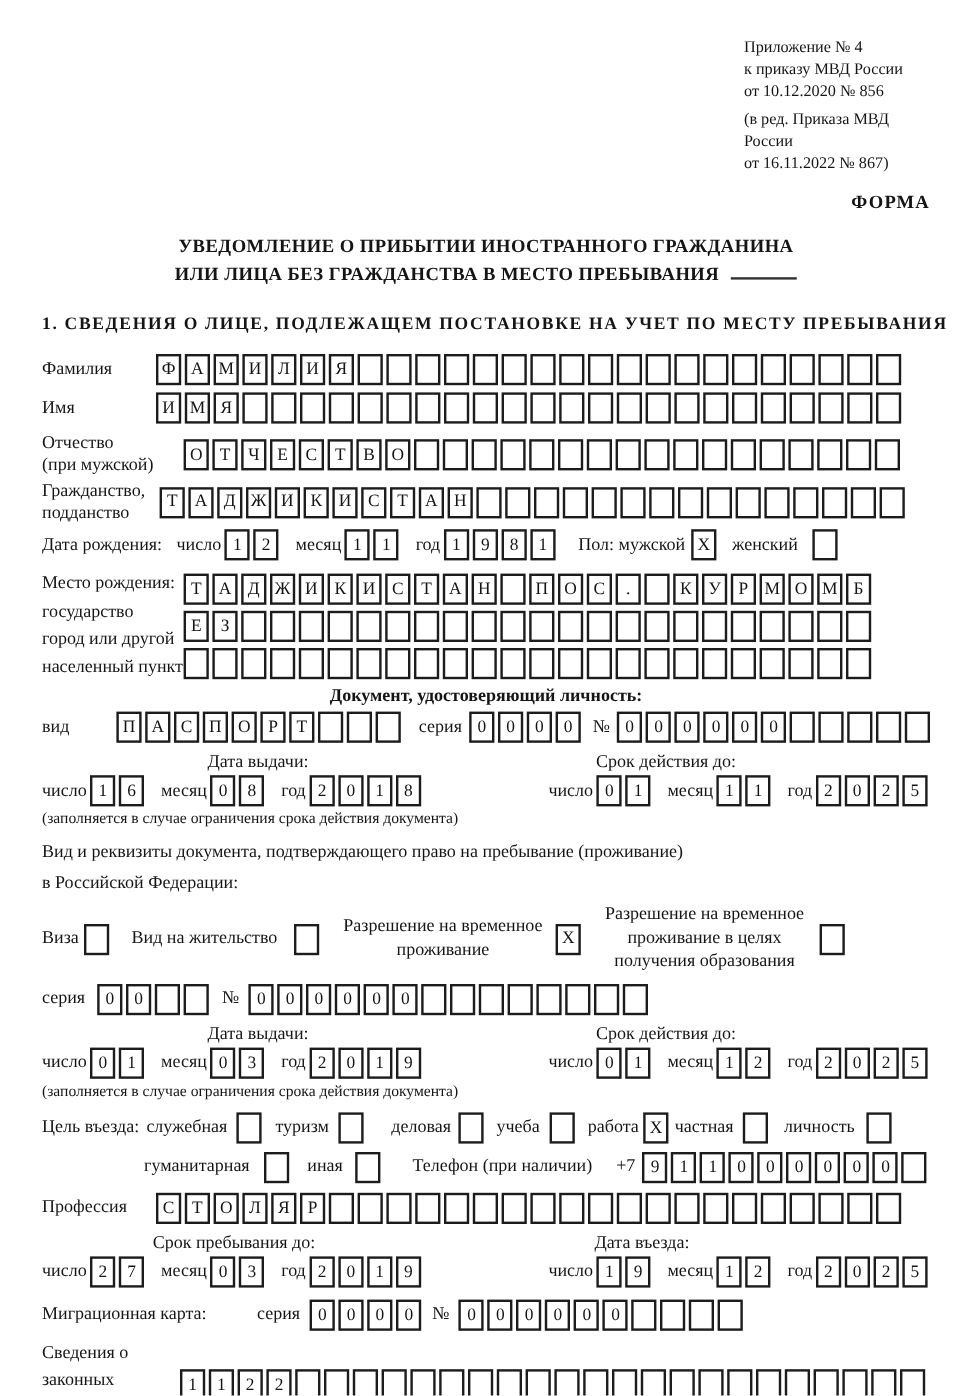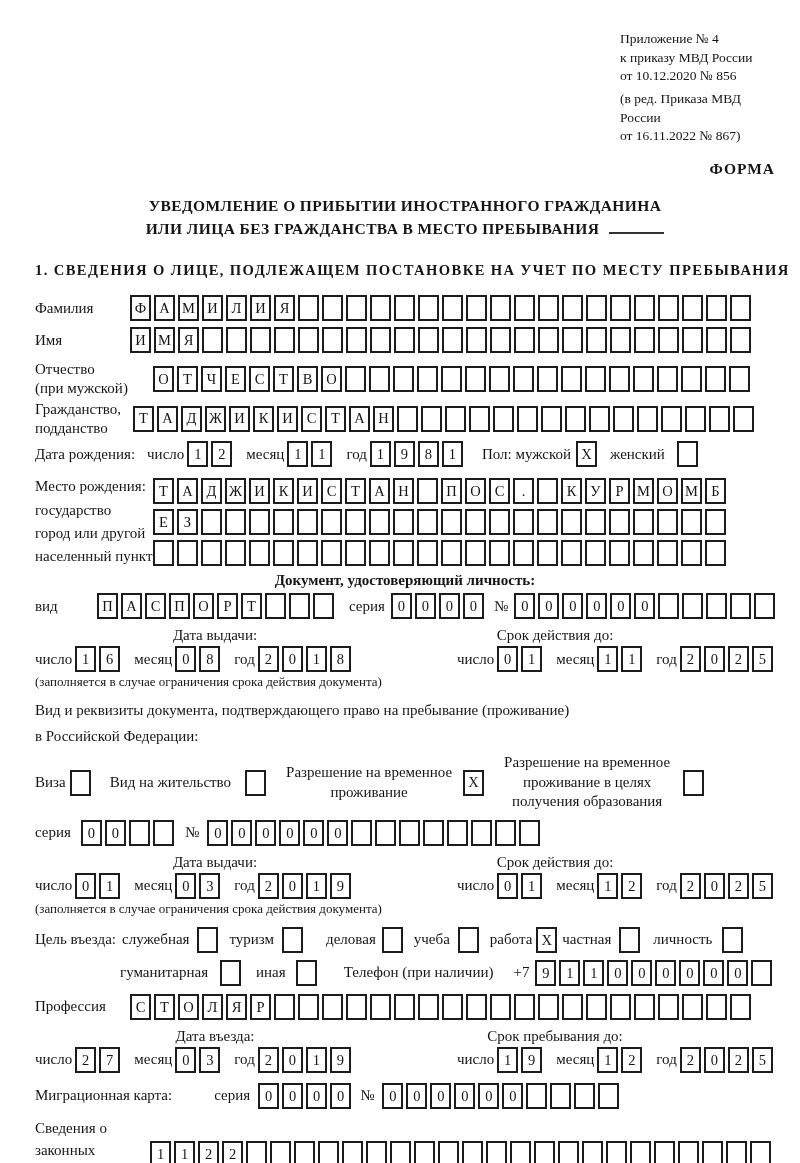--- a/index.html
+++ b/index.html
@@ -573,22 +573,22 @@
         <span class="bx"></span>
         <span class="bx"></span>
         <span class="bx"></span>
         <span class="bx"></span>
         <span class="bx"></span>
         <span class="bx"></span>
       </span>
   </div>
 
   <div class="hdr2">
+    <div style="width:320px;text-align:center">Срок пребывания до:</div>
     <div style="width:360px;text-align:center">Дата въезда:</div>
-    <div style="width:320px;text-align:center">Срок пребывания до:</div>
   </div>
   <div class="row ac" style="margin-top:2px">
     <span class="grp" style="width:400px">
       <span class="dl">число</span>
       <span class="bxs">
           <span class="bx">2</span>
           <span class="bx">7</span>
         </span>
       <span class="dl">месяц</span>
       <span class="bxs">

